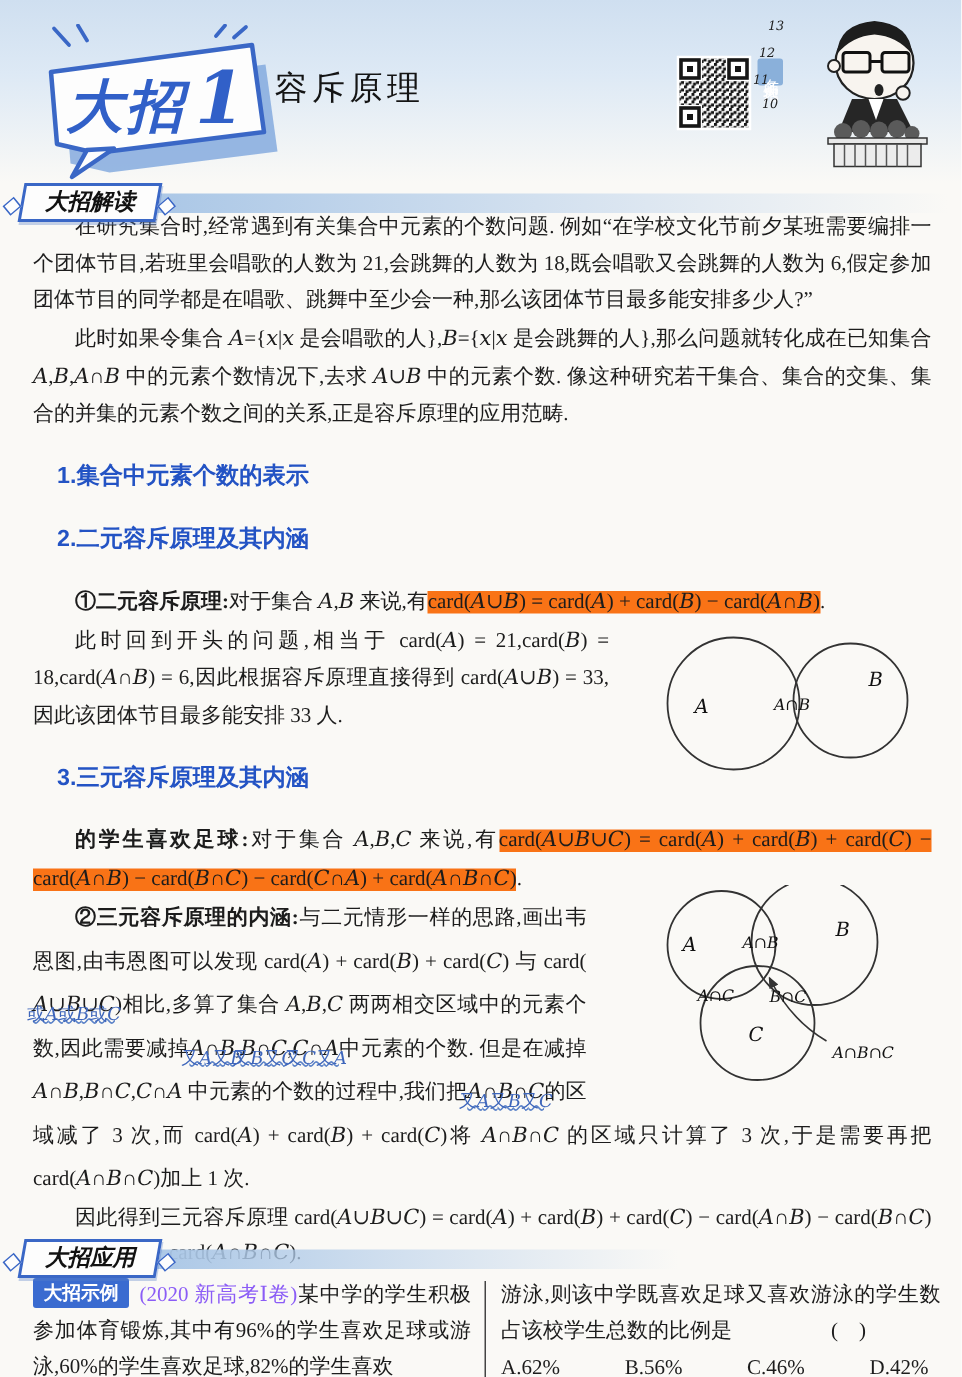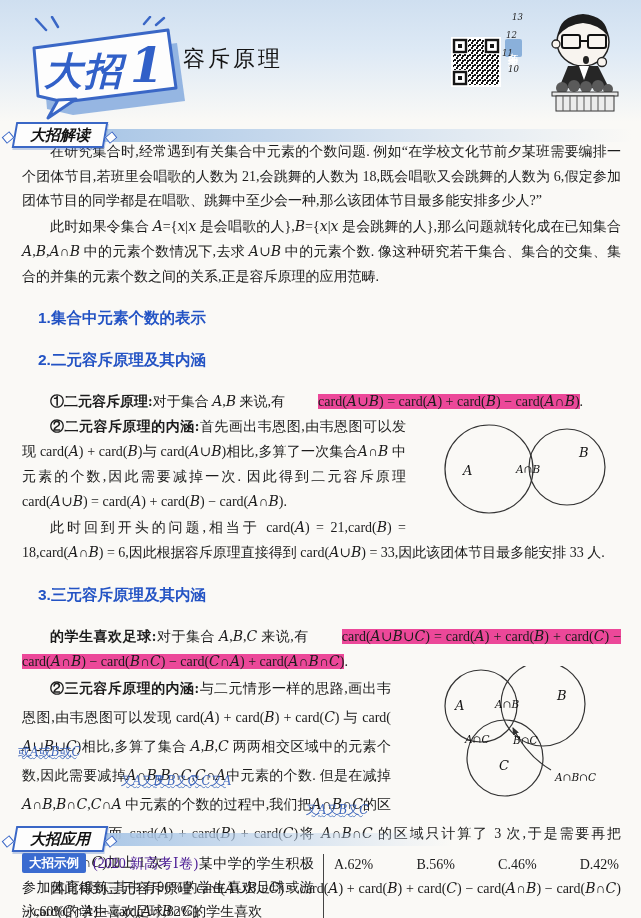--- a/index.html
+++ b/index.html
@@ -23,42 +23,42 @@
       transform:skewX(-10deg);padding:2px 14px;box-shadow:1px 2px 0 rgba(90,130,200,.35);}
   .badge:before,.badge:after{content:"";position:absolute;width:7px;height:7px;border:1.6px solid #3a67c6;
       background:#fdfdfd;transform:rotate(45deg);top:9px;}
   .badge:before{left:-12px;} .badge:after{right:-12px;}
   .badge .bt{display:inline-block;transform:skewX(10deg);font:italic bold 15px/18px "Liberation Sans",sans-serif;color:#111;}
   
   .content{position:absolute;left:22px;top:140px;width:599px;font-size:14px;line-height:24.5px;text-align:justify;}
   .content p{margin:0;text-indent:2em;}
   .content h3{margin:16px;color:#2353c4;font:bold 15.5px/26px "Liberation Sans",sans-serif;text-indent:0;}
   .lead{font-family:Liberation Serif, serif;font-weight:bold;}
-  .hl{background:#ec4899;margin-left:33px;}
+  .hl{background:#f97316;}
   .m i{font-family:"DejaVu Serif",serif;font-style:italic;}
   .p8{line-height:28px;}
   .p9{line-height:23px;}
   .ann{position:relative;display:inline-block;text-indent:0;}
   .ann .t{text-decoration:underline wavy #5b82c8 1px;text-underline-offset:4px;}
   .ann .note{position:absolute;top:15px;left:50%;transform:translateX(-50%);
       font-size:12px;color:#3e66bb;white-space:nowrap;line-height:10px;}
   .venn2{float:right;width:205px;height:130px;margin:-12px 0 0 10px;display:flex;align-items:center;justify-content:flex-end;}
   .venn3{float:right;width:222px;height:152px;margin:-16px 0 0 8px;display:flex;align-items:center;justify-content:flex-end;}
   .vl{font:italic 13px "DejaVu Serif",serif;fill:#111;}
   .vls{font:italic 10.5px "DejaVu Serif",serif;fill:#111;}
   .vcirc{fill:none;stroke:#333;stroke-width:1.2;}
   
   .apply-badge-row{top:826px;}
   .example{position:absolute;left:22px;top:852px;right:14px;display:flex;font-size:14px;line-height:24px;text-align:justify;}
   .col-left{width:292px;}
   .divider{border-left:1px solid #444;margin:2px 10px 0 9px;}
   .col-right{flex:1;}
   .badge-example{display:inline-block;background:#3a6bd0;color:#fff;font:bold 12.5px/18px "Liberation Sans",sans-serif;
       padding:1px 7px;border-radius:2px;margin-right:7px;vertical-align:1px;}
-  .source{color:#4c1d95;}
+  .source{color:#8b5cf6;}
   .bracket{white-space:pre;margin-left:66px;}
   .options{display:flex;justify-content:space-between;padding-right:8px;margin-top:1px;}
 </style>
 </head>
 <body>
 
 <div id="page">
   <div class="sky"></div>
 
   <svg class="logo-svg" width="172" height="106" viewBox="0 0 172 106">
@@ -157,21 +157,20 @@
     <div class="venn2">
       <svg width="200" height="110" viewBox="0 0 200 110">
         <circle class="vcirc" cx="68" cy="56" r="44"></circle>
         <circle class="vcirc" cx="146" cy="54" r="38"></circle>
         <text class="vl" x="42" y="62">A</text>
         <text class="vl" x="158" y="44">B</text>
         <text class="vls" x="95" y="60">A∩B</text>
       </svg>
     </div>
 
-    <p><span class="lead">②二元容斥原理的内涵:</span><span class="m">首先画出韦恩图,由韦恩图可以发现 card(<i>A</i>) + card(<i>B</i>)与 card(<i>A</i>∪<i>B</i>)相比,多算了一次集合<i>A</i>∩<i>B</i> 中元素的个数,因此需要减掉一次. 因此得到二元容斥原理 card(<i>A</i>∪<i>B</i>) = card(<i>A</i>) + card(<i>B</i>) − card(<i>A</i>∩<i>B</i>).</span></p>
     <p><span class="m">此时回到开头的问题,相当于 card(<i>A</i>) = 21,card(<i>B</i>) = 18,card(<i>A</i>∩<i>B</i>) = 6,因此根据容斥原理直接得到 card(<i>A</i>∪<i>B</i>) = 33,因此该团体节目最多能安排 33 人.</span></p>
 
     <h3>3.三元容斥原理及其内涵</h3>
     <p><span class="lead">的学生喜欢足球:</span><span class="m">对于集合 <i>A</i>,<i>B</i>,<i>C</i> 来说,有</span><span class="hl m">card(<i>A</i>∪<i>B</i>∪<i>C</i>) = card(<i>A</i>) + card(<i>B</i>) + card(<i>C</i>) − card(<i>A</i>∩<i>B</i>) − card(<i>B</i>∩<i>C</i>) − card(<i>C</i>∩<i>A</i>) + card(<i>A</i>∩<i>B</i>∩<i>C</i>)</span><span>.</span></p>
 
     <div class="venn3">
       <svg width="222" height="138" viewBox="0 0 222 138">
         <circle class="vcirc" cx="82" cy="40" r="36"></circle>
         <circle class="vcirc" cx="144" cy="38" r="42"></circle>
         <circle class="vcirc" cx="106" cy="92" r="38"></circle>
@@ -200,20 +199,21 @@
     <div class="streak" style="width:360px;"></div>
     <span class="badge"><span class="bt">大招应用</span></span>
   </div>
 
   <div class="example">
     <div class="col-left">
       <span class="badge-example">大招示例</span><span class="source m">(2020 新高考Ⅰ卷)</span><span class="m">某中学的学生积极参加体育锻炼,其中有96%的学生喜欢足球或游泳,60%的学生喜欢足球,82%的学生喜欢</span>
     </div>
     <div class="divider"></div>
     <div class="col-right">
+      <div class="q-line"><span class="m">游泳,则该中学既喜欢足球又喜欢游泳的学生数占该校学生总数的比例是</span><span class="bracket">(    )</span></div>
       <div class="options">
         <span>A.62%</span>
         <span>B.56%</span>
         <span>C.46%</span>
         <span>D.42%</span>
       </div>
     </div>
   </div>
 </div>
 

